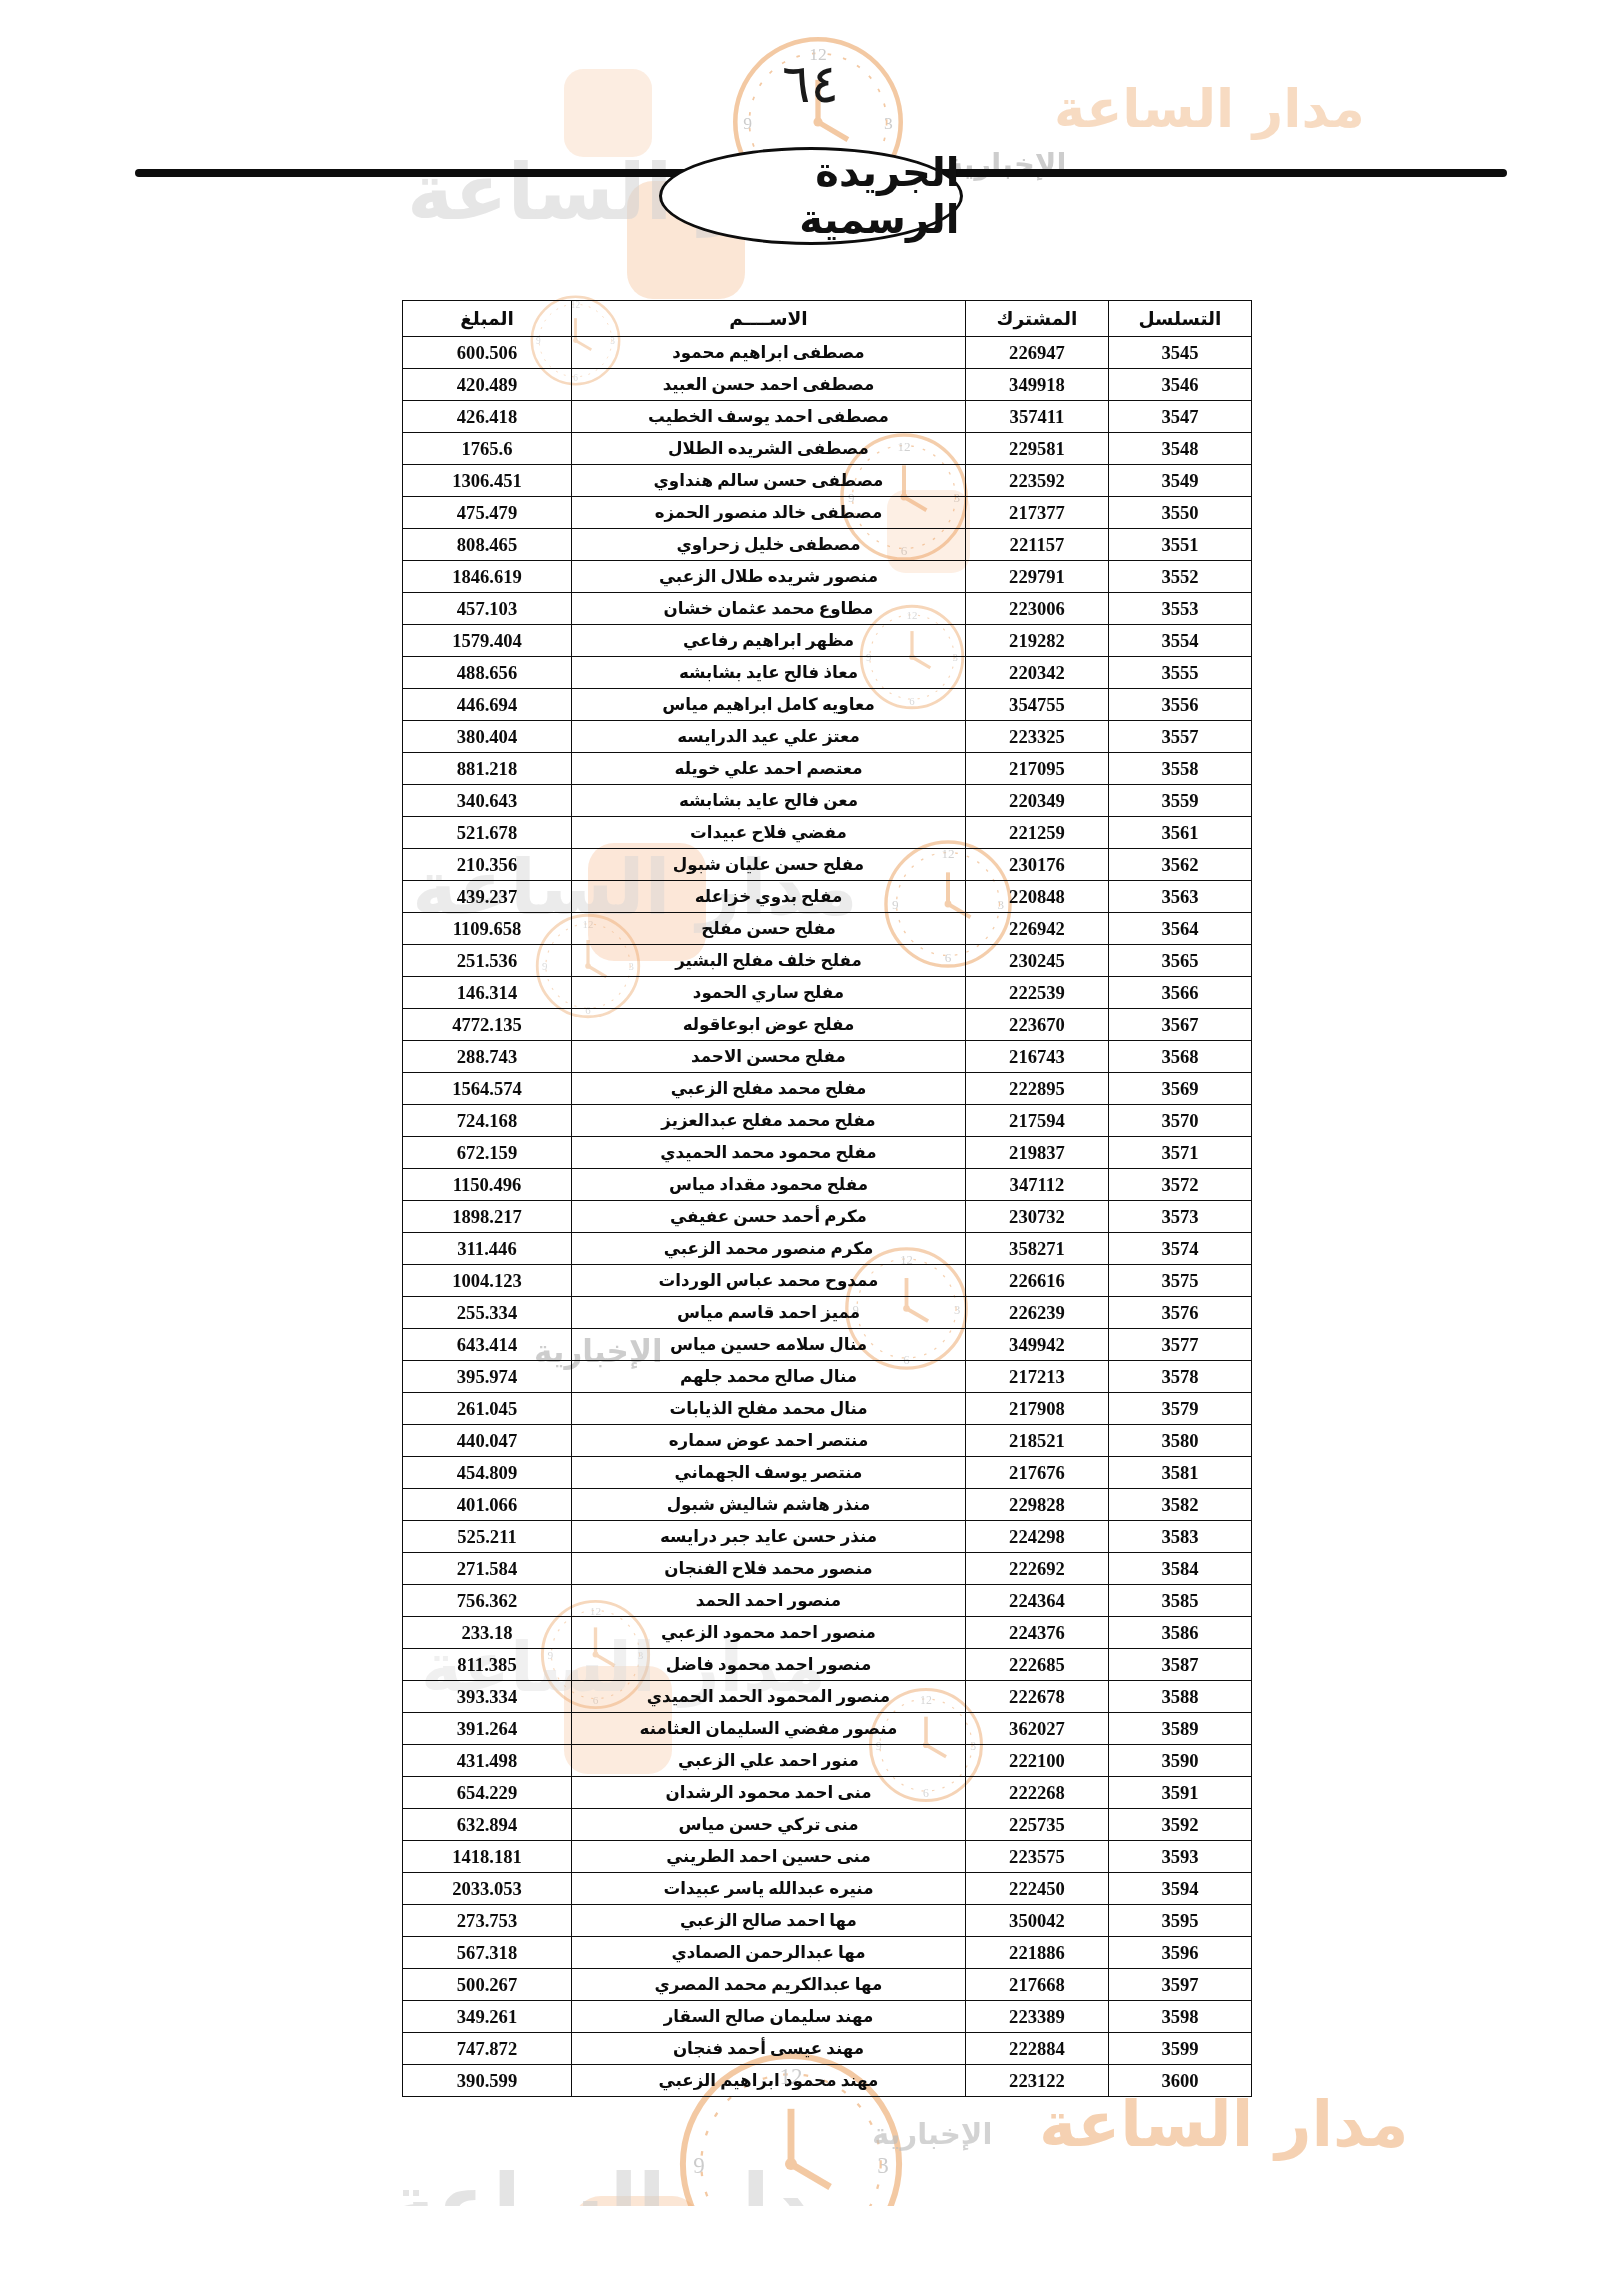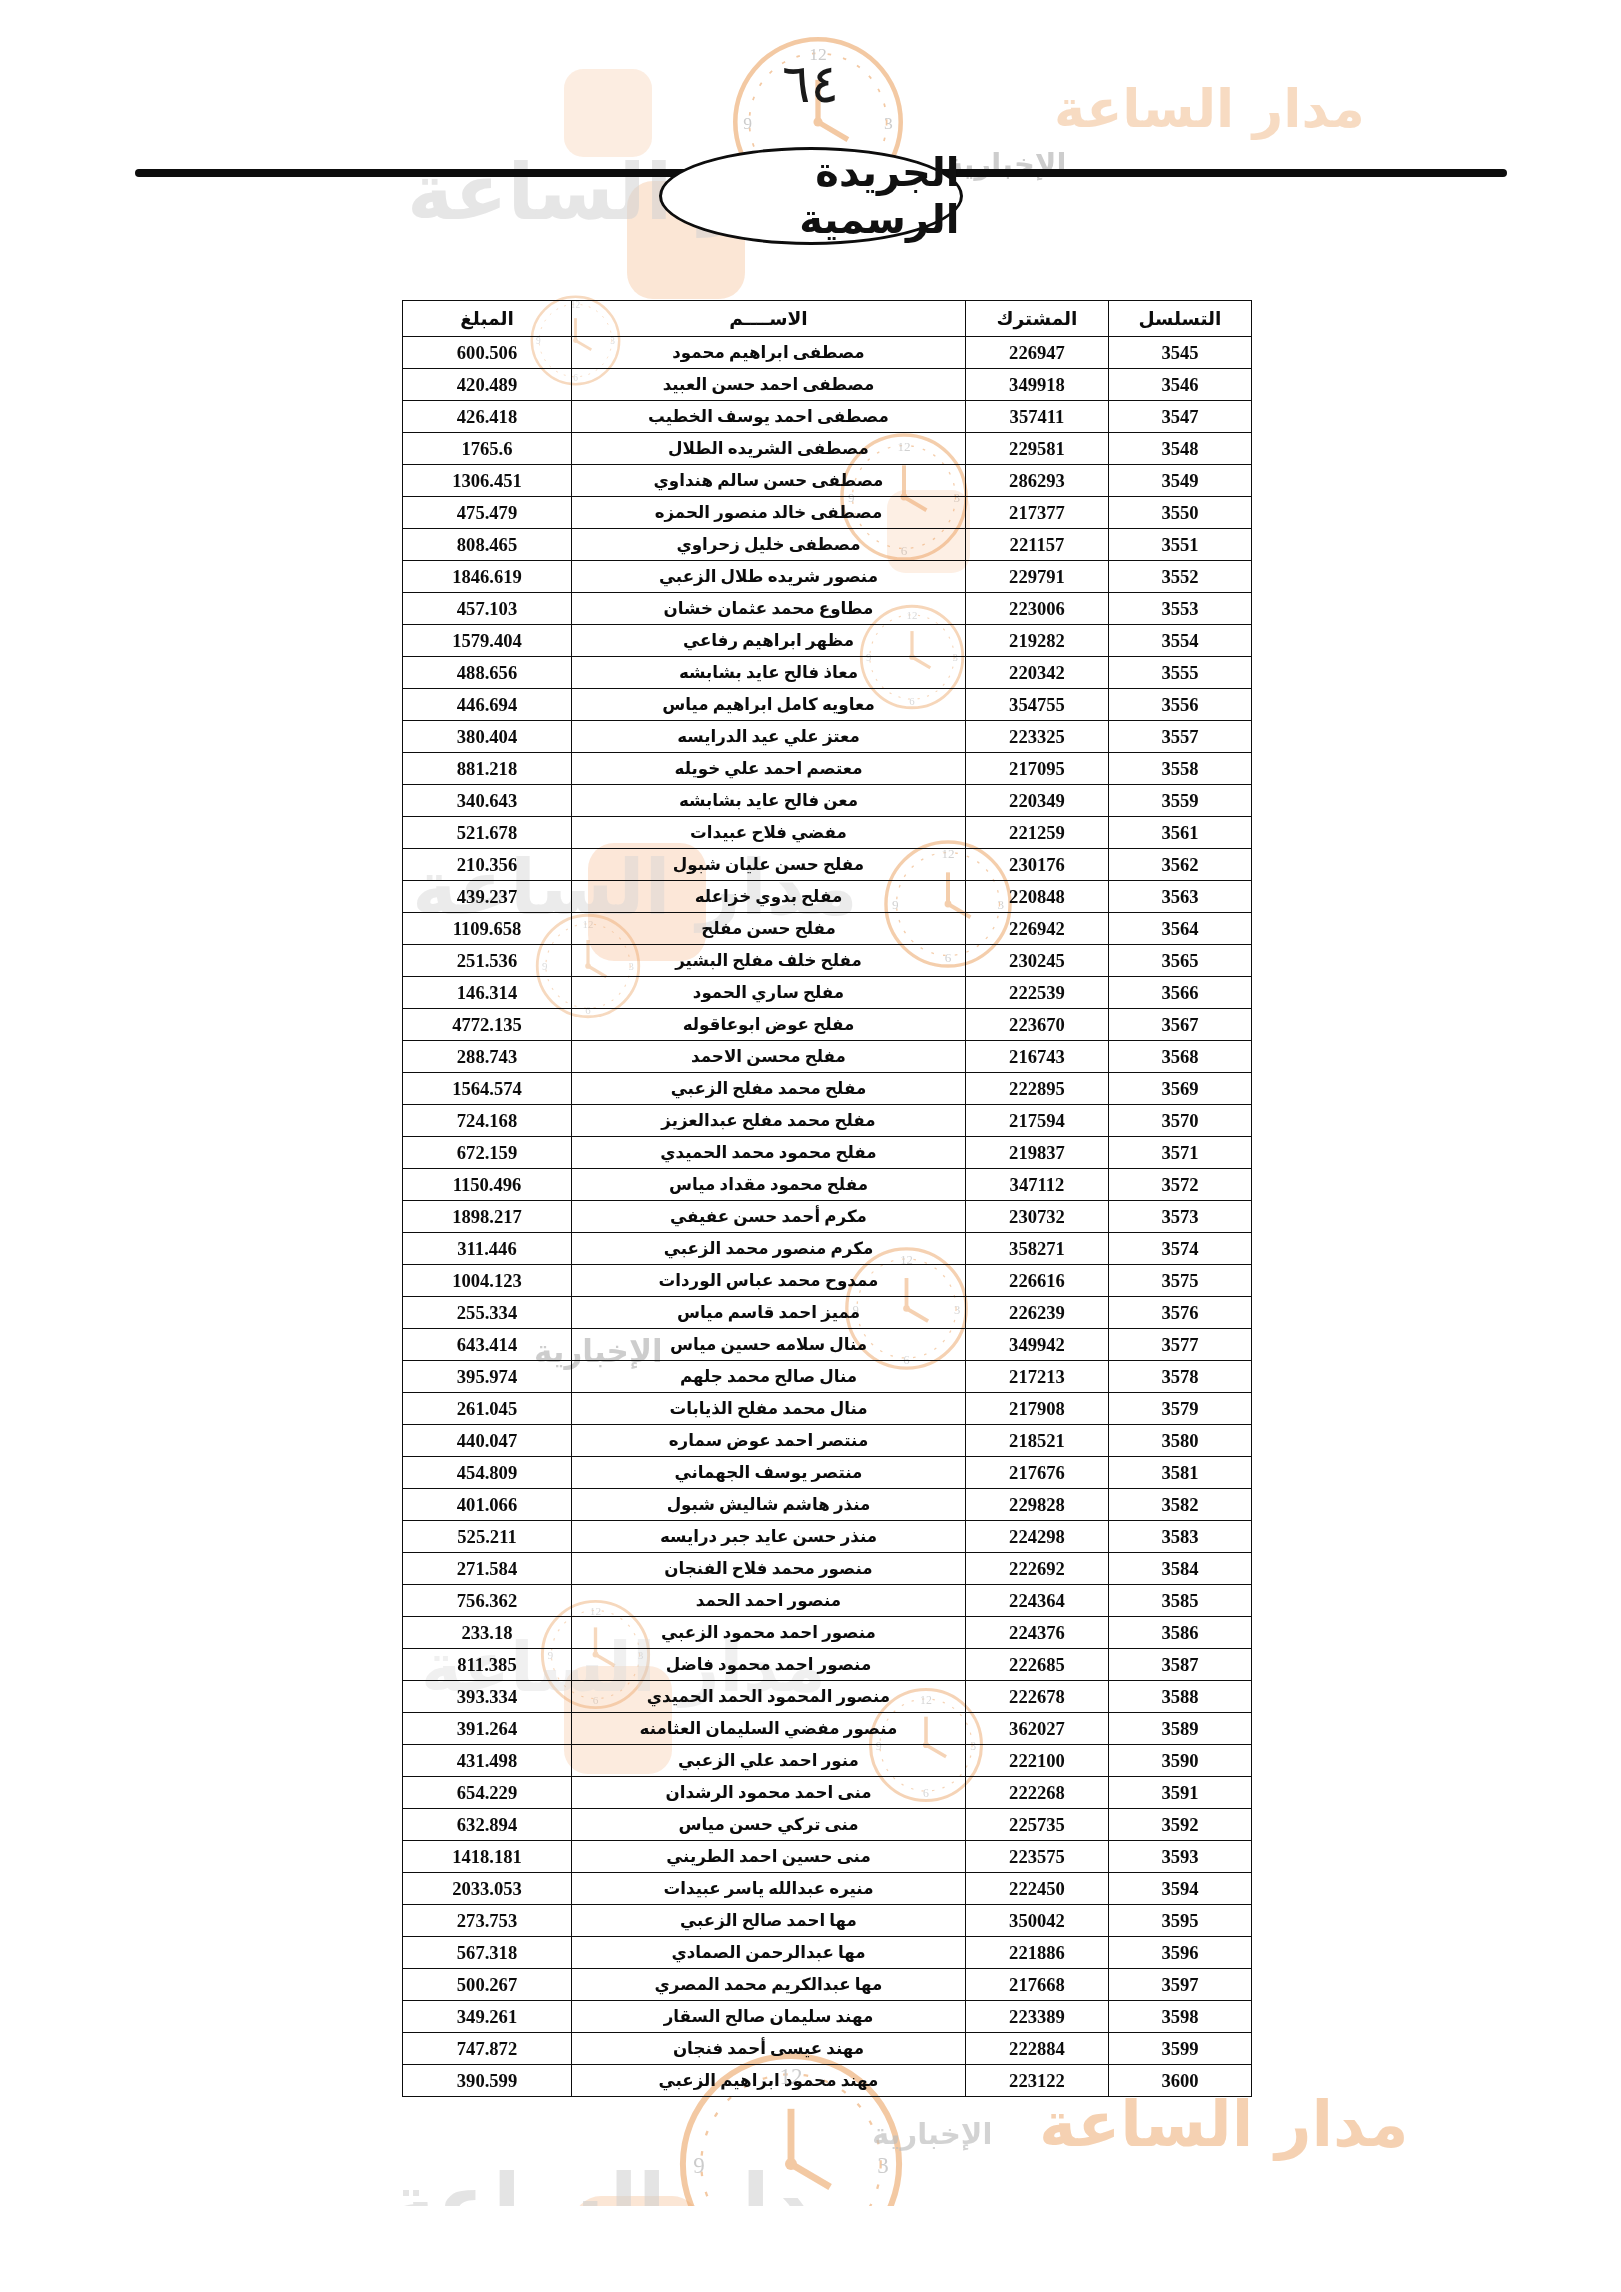--- a/index.html
+++ b/index.html
@@ -293,21 +293,21 @@
           <td class="cell-amount">426.418</td>
         </tr>
         <tr>
           <td class="cell-serial">3548</td>
           <td class="cell-subscriber">229581</td>
           <td class="cell-name">مصطفى الشريده الطلال</td>
           <td class="cell-amount">1765.6</td>
         </tr>
         <tr>
           <td class="cell-serial">3549</td>
-          <td class="cell-subscriber">286293</td>
+          <td class="cell-subscriber">223592</td>
           <td class="cell-name">مصطفى حسن سالم هنداوي</td>
           <td class="cell-amount">1306.451</td>
         </tr>
         <tr>
           <td class="cell-serial">3550</td>
           <td class="cell-subscriber">217377</td>
           <td class="cell-name">مصطفى خالد منصور الحمزه</td>
           <td class="cell-amount">475.479</td>
         </tr>
         <tr>

